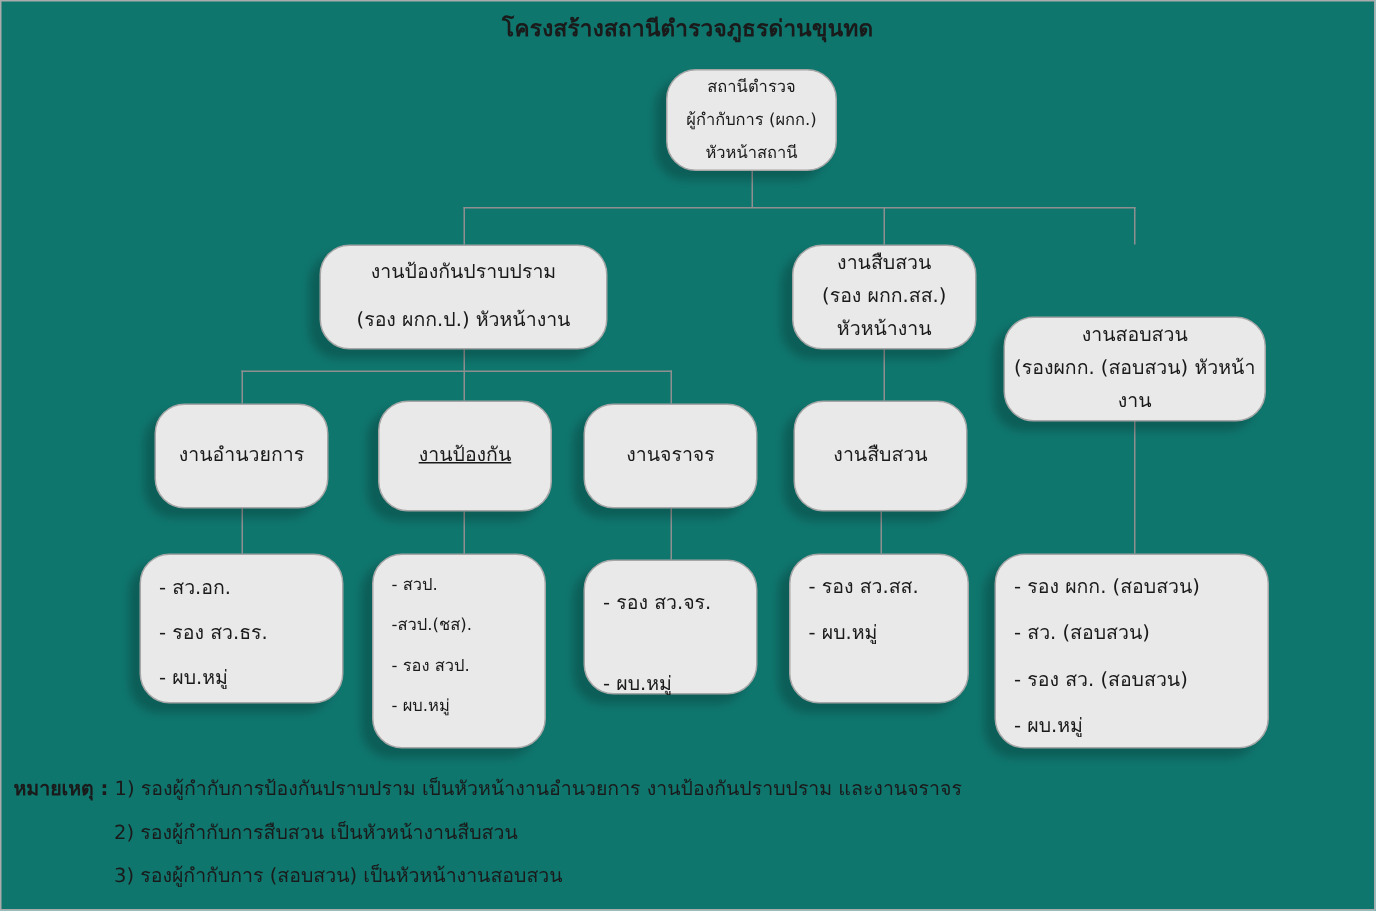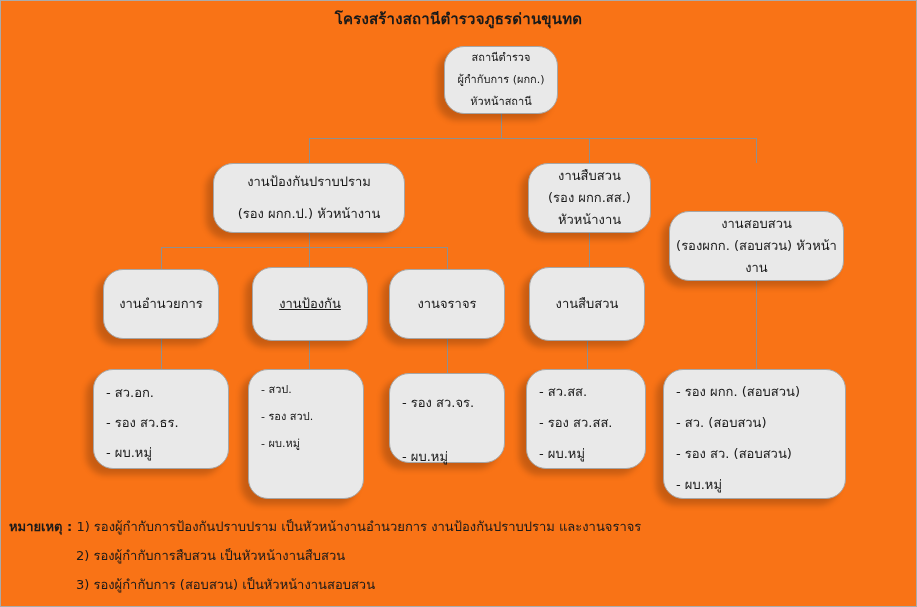--- a/index.html
+++ b/index.html
@@ -1,18 +1,18 @@
 <!DOCTYPE html>
 <html><head>
 <meta charset="utf-8">
 <style>
   html,body{margin:0;padding:0;background:#fff;}
   body{font-family:"DejaVu Sans","Liberation Sans",sans-serif;color:#1a1a1a;}
   #canvas{
-    position:relative;width:915px;height:605px;background:#f97316;
+    position:relative;width:915px;height:605px;background:#0f766e;
     border:1px solid #ababab;overflow:hidden;
   }
   .page-title{
     position:absolute;top:6px;left:0;width:100%;text-align:center;
     font-size:15px;font-weight:bold;letter-spacing:.2px;
   }
   .node{
     position:absolute;box-sizing:border-box;
     background:#e9e9e9;border:1px solid #a6a6a6;border-radius:20px;
     box-shadow:-7px 6px 6px rgba(0,0,0,0.20);
@@ -112,31 +112,31 @@
   </div>
 
   <div class="node leaf lf1">
     <div class="ln">- สว.อก.</div>
     <div class="ln">- รอง สว.ธร.</div>
     <div class="ln">- ผบ.หมู่</div>
   </div>
 
   <div class="node leaf lf2">
     <div class="ln">- สวป.</div>
+    <div class="ln">-สวป.(ชส).</div>
     <div class="ln">- รอง สวป.</div>
     <div class="ln">- ผบ.หมู่</div>
   </div>
 
   <div class="node leaf lf3">
     <div class="ln">- รอง สว.จร.</div>
     <div class="ln">- ผบ.หมู่</div>
   </div>
 
   <div class="node leaf lf4">
-    <div class="ln">- สว.สส.</div>
     <div class="ln">- รอง สว.สส.</div>
     <div class="ln">- ผบ.หมู่</div>
   </div>
 
   <div class="node leaf lf5">
     <div class="ln">- รอง ผกก. (สอบสวน)</div>
     <div class="ln">- สว. (สอบสวน)</div>
     <div class="ln">- รอง สว. (สอบสวน)</div>
     <div class="ln">- ผบ.หมู่</div>
   </div>

